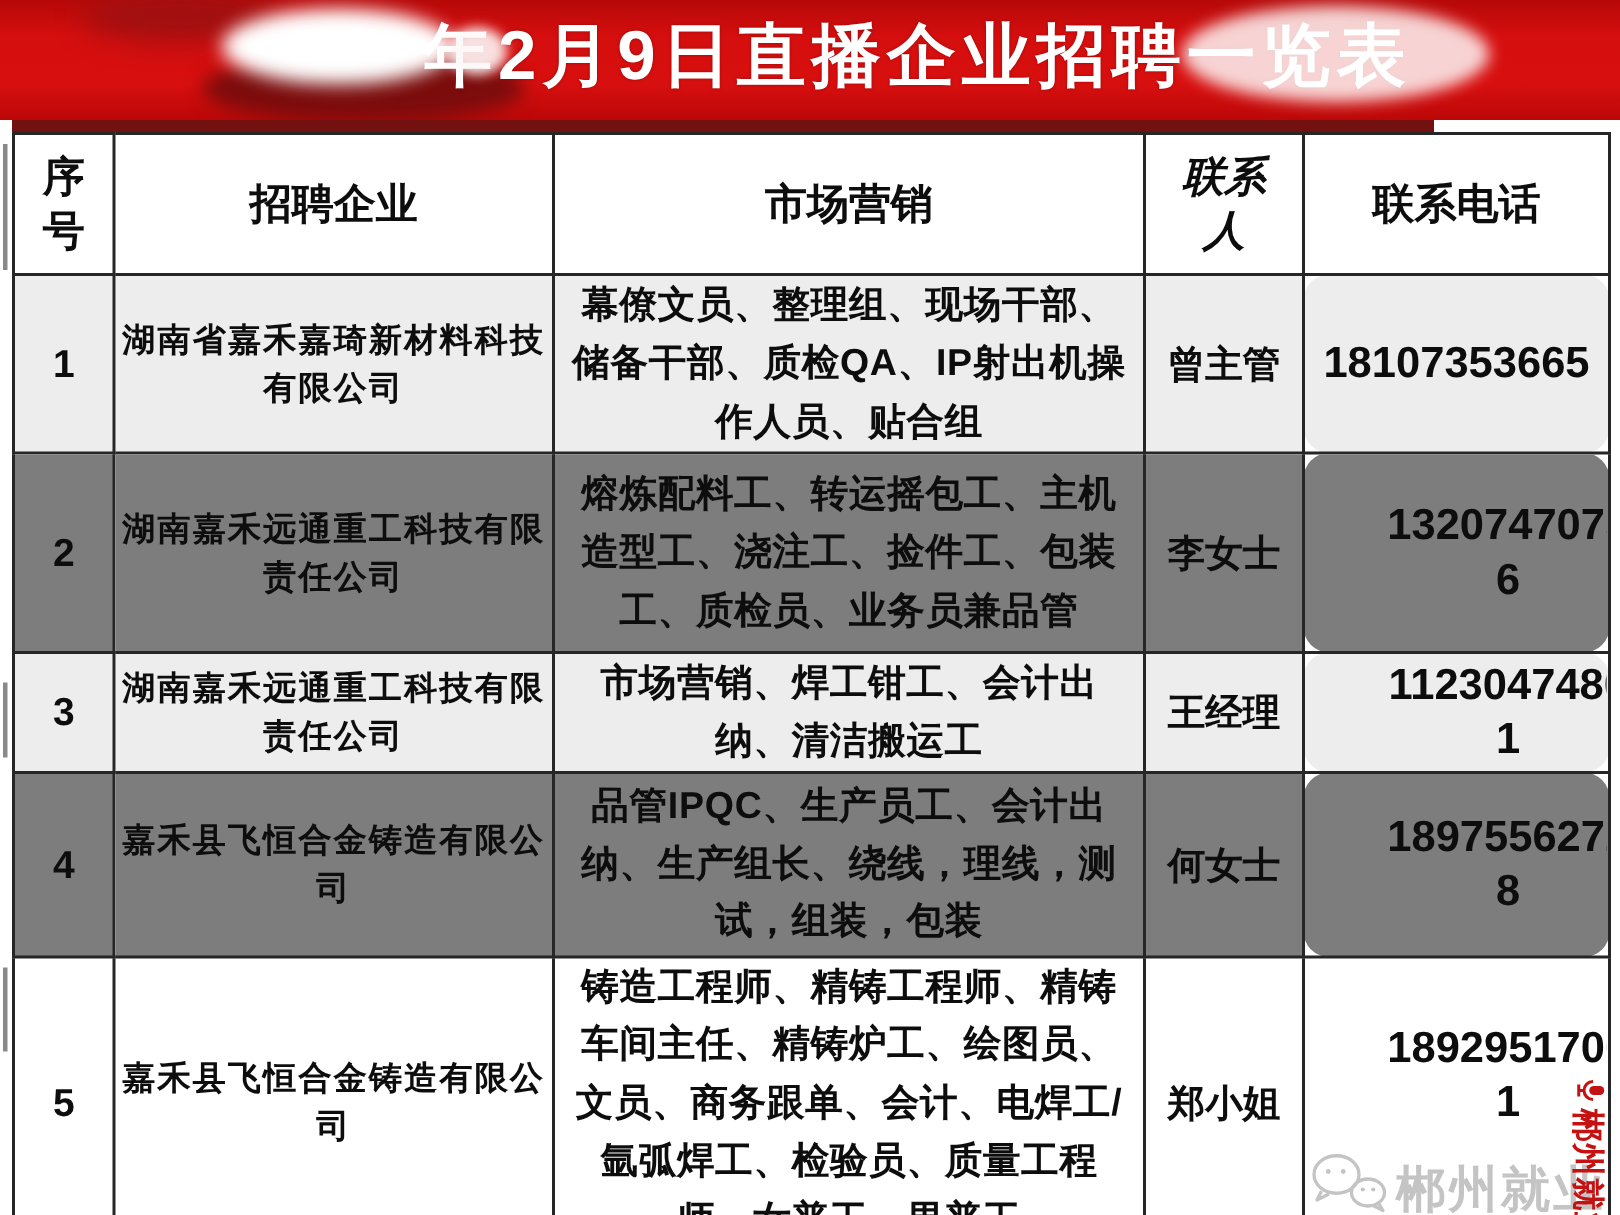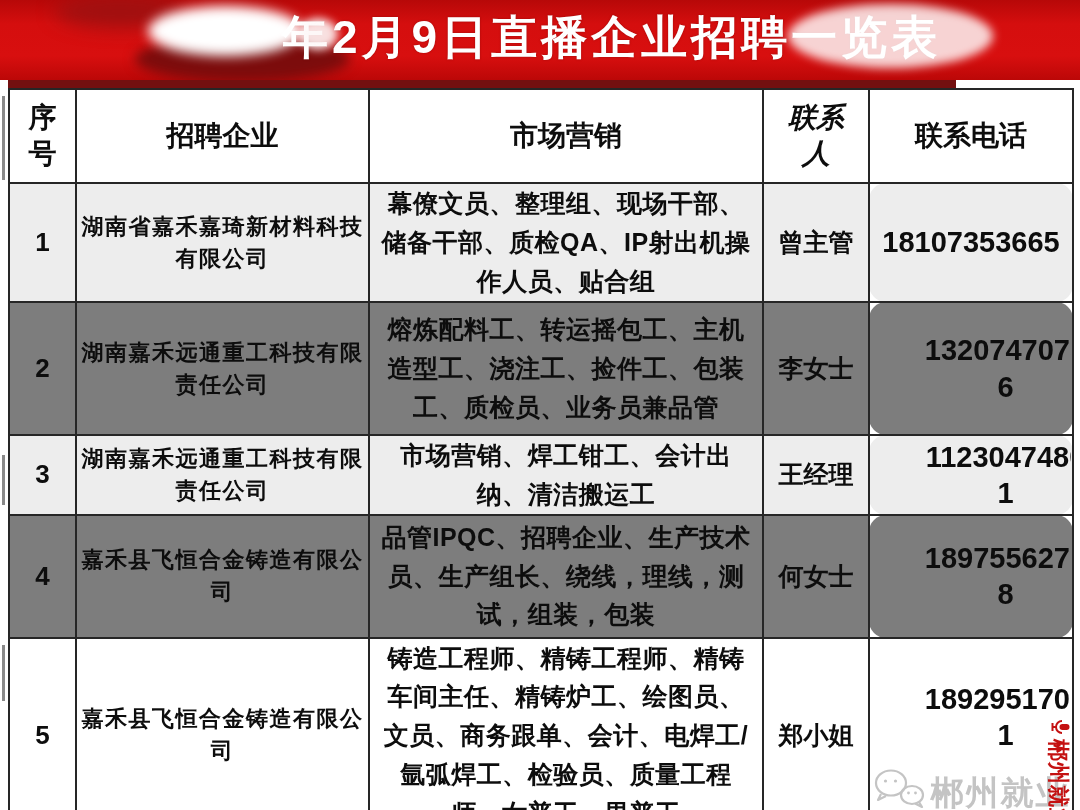--- a/index.html
+++ b/index.html
@@ -113,21 +113,21 @@
       <td class="c-no">3</td>
       <td class="c-company">湖南嘉禾远通重工科技有限责任公司</td>
       <td class="c-pos">市场营销、焊工钳工、会计出纳、清洁搬运工</td>
       <td class="c-contact">王经理</td>
       <td class="c-phone"><span class="ph-wrap">11230474801</span></td>
     </tr>
 
     <tr class="r-4">
       <td class="c-no">4</td>
       <td class="c-company">嘉禾县飞恒合金铸造有限公司</td>
-      <td class="c-pos">品管IPQC、招聘企业、生产技术员、生产组长、绕线，理线，测试，组装，包装</td>
+      <td class="c-pos">品管IPQC、生产员工、会计出纳、生产组长、绕线，理线，测试，组装，包装</td>
       <td class="c-contact">何女士</td>
       <td class="c-phone"><span class="ph-wrap">18975562728</span></td>
     </tr>
 
     <tr class="r-5">
       <td class="c-no">5</td>
       <td class="c-company">嘉禾县飞恒合金铸造有限公司</td>
       <td class="c-pos">铸造工程师、精铸工程师、精铸车间主任、精铸炉工、绘图员、文员、商务跟单、会计、电焊工/氩弧焊工、检验员、质量工程师、女普工、男普工</td>
       <td class="c-contact">郑小姐</td>
       <td class="c-phone">

